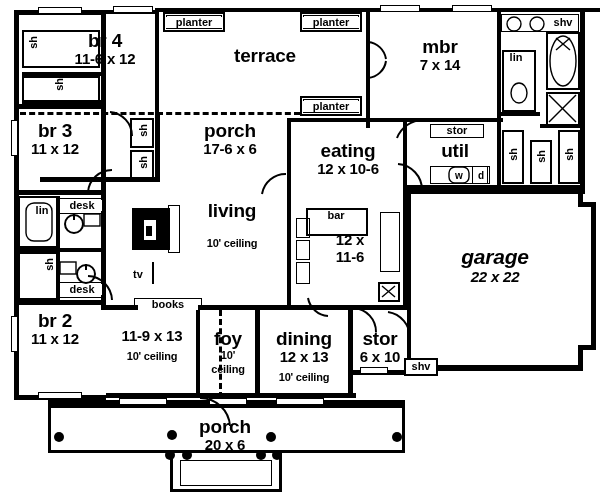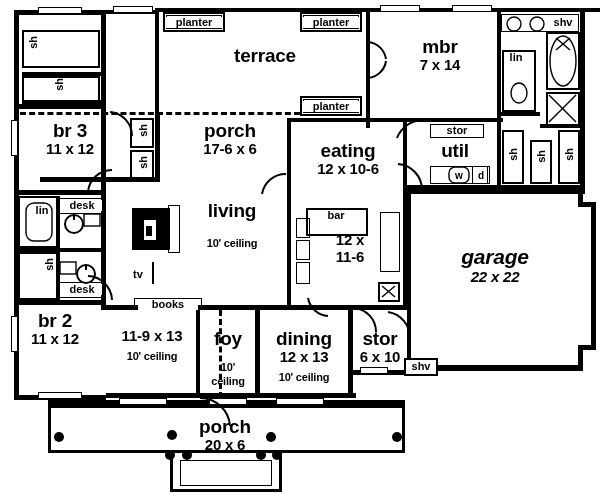--- a/index.html
+++ b/index.html
@@ -305,22 +305,26 @@
   <svg class="icon" style="left:352px;top:306px;width:26px;height:28px;">
     <path d="M 2 2 A 24 24 0 0 1 24 26" class="stroke-black"></path>
   </svg>
   <svg class="icon" style="left:386px;top:310px;width:26px;height:30px;">
     <path d="M 2 2 A 26 26 0 0 1 24 28" class="stroke-black"></path>
   </svg>
   <svg class="icon" style="left:306px;top:296px;width:24px;height:22px;">
     <path d="M 2 2 A 22 22 0 0 0 22 20" class="stroke-black"></path>
   </svg>
 
-
-  <div class="rlabel" style="left:20px;top:120px;width:100px;">
+  <div class="rlabel" style="left:50px;top:30px;width:110px;">
+    <span class="rname">br 4</span>
+    <span class="rdim">11-6 x 12</span>
+  </div>
+
+  <div class="rlabel" style="left:5px;top:120px;width:100px;">
     <span class="rname">br 3</span>
     <span class="rdim">11 x 12</span>
   </div>
 
   <div class="rlabel" style="left:5px;top:310px;width:100px;">
     <span class="rname">br 2</span>
     <span class="rdim">11 x 12</span>
   </div>
 
   <div class="rlabel" style="left:190px;top:45px;width:150px;">
@@ -361,21 +365,21 @@
     <span class="rdim">22 x 22</span>
   </div>
 
   <div class="rlabel" style="left:104px;top:328px;width:96px;">
     <span class="rdim">11-9 x 13</span>
     <span class="rceil" style="margin-top:5px;">10' ceiling</span>
   </div>
 
   <div class="rlabel" style="left:200px;top:328px;width:56px;">
     <span class="rname">foy</span>
-    <span class="rceil" style="margin-top:12px;">10'</span>
+    <span class="rceil" style="margin-top:0;">10'</span>
     <span class="rceil" style="margin-top:1px;">ceiling</span>
   </div>
 
   <div class="rlabel" style="left:258px;top:328px;width:92px;">
     <span class="rname">dining</span>
     <span class="rdim">12 x 13</span>
     <span class="rceil" style="margin-top:5px;">10' ceiling</span>
   </div>
 
   <div class="rlabel" style="left:352px;top:328px;width:56px;">

